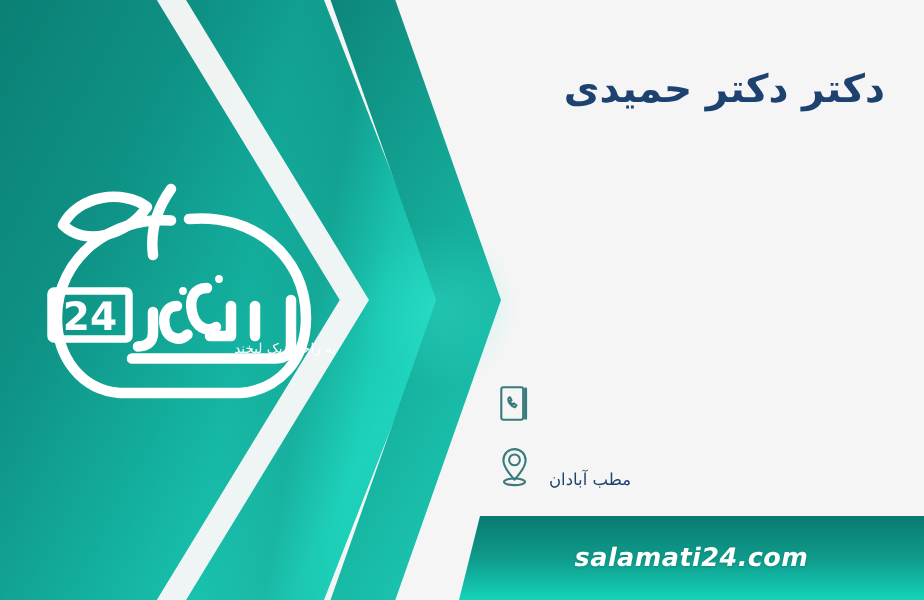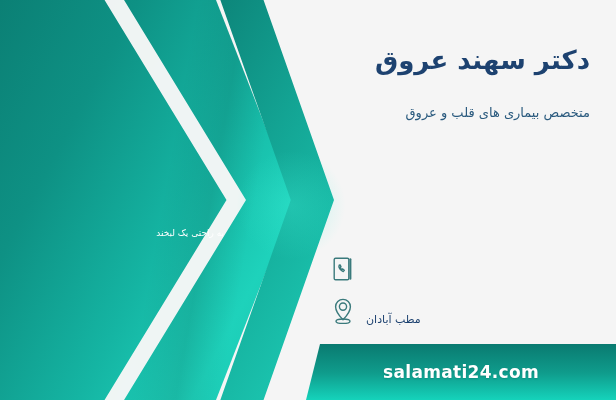--- a/index.html
+++ b/index.html
@@ -190,39 +190,67 @@
     align-items: center;
     justify-content: center;
     clip-path: polygon(14px 0%, 100% 0%, 100% 100%, 0% 100%);
   }
   .footer-text {
     color: #ffffff;
     font-size: 17px;
     font-weight: bold;
     letter-spacing: 0.3px;
     text-shadow: 0 1px 2px rgba(0,0,0,0.15);
+    font-style: italic;
   }
 </style>
 </head>
 <body>
 
 <div id="card">
 
   <div class="panel-wrap">
     <div class="chev-main"></div>
     <div class="chev-bevel"></div>
     <div class="chev-notch"></div>
   </div>
   <div class="chev-stripe"></div>
   <div class="tip-glow"></div>
 
+  <div class="logo">
+    <svg viewBox="0 0 220 165" xmlns="http://www.w3.org/2000/svg">
+      <g fill="none" stroke="#ffffff" stroke-width="7" stroke-linecap="round" stroke-linejoin="round">
+
+        <path d="M108 38 C150 34 186 62 186 104 C186 132 168 152 142 154 L62 154 C36 152 20 130 20 104 C20 64 56 36 96 39"></path>
+
+        <path d="M24 42 C34 22 64 18 80 30 C66 50 38 56 24 42 Z"></path>
+
+        <path d="M96 18 C86 32 82 46 84 62"></path>
+      </g>
+
+      <g fill="none" stroke="#ffffff" stroke-width="7" stroke-linecap="round" stroke-linejoin="round">
+        <path d="M176 92 L176 122 C176 128 172 131 166 131 L70 131"></path>
+        <path d="M152 96 L152 116"></path>
+        <path d="M136 96 L136 116 M136 116 L122 116"></path>
+        <path d="M120 84 C112 84 108 90 110 100 C112 110 120 114 126 110"></path>
+        <path d="M100 96 C94 96 90 101 92 110 C94 118 102 120 107 115"></path>
+        <path d="M84 100 L84 114 C84 120 80 123 74 123"></path>
+        <circle cx="128" cy="78" r="2.6" fill="#ffffff" stroke="none"></circle>
+        <circle cx="104" cy="86" r="2.6" fill="#ffffff" stroke="none"></circle>
+      </g>
+
+      <g>
+        <rect x="16" y="86" width="52" height="32" rx="2" fill="none" stroke="#ffffff" stroke-width="5"></rect>
+        <text x="42" y="112" text-anchor="middle" font-family="DejaVu Sans, Liberation Sans, sans-serif" font-size="26" font-weight="bold" fill="#ffffff">24</text>
+      </g>
+    </svg>
+  </div>
   <div class="logo-tagline">به راحتی یک لبخند</div>
 
-  <div class="doctor-name">دکتر سهند عروق</div>
-  <div class="doctor-spec">متخصص بیماری های قلب و عروق</div>
+  <div class="doctor-name">دکتر دکتر حمیدی</div>
 
   <div class="contact">
 
     <div class="contact-row">
       <span class="contact-ico">
         <svg width="22" height="26" viewBox="0 0 22 26" fill="none" stroke="#3a7a7c" stroke-width="1.4" stroke-linecap="round" stroke-linejoin="round">
           <rect x="2.2" y="2.2" width="14.6" height="21.6" rx="1.4"></rect>
           <line x1="18.4" y1="3.2" x2="18.4" y2="22.8" stroke-width="2"></line>
           <path d="M7.2 9.2 c0 0 -0.9 1.6 0.6 3.7 c1.5 2.1 3.4 2.6 3.4 2.6 l1.1 -1.3 l-1.8 -1.3 l-0.9 0.7 c0 0 -1.2 -0.8 -1.6 -2.1 l1 -0.6 l-0.9 -2 Z"></path>
         </svg>

